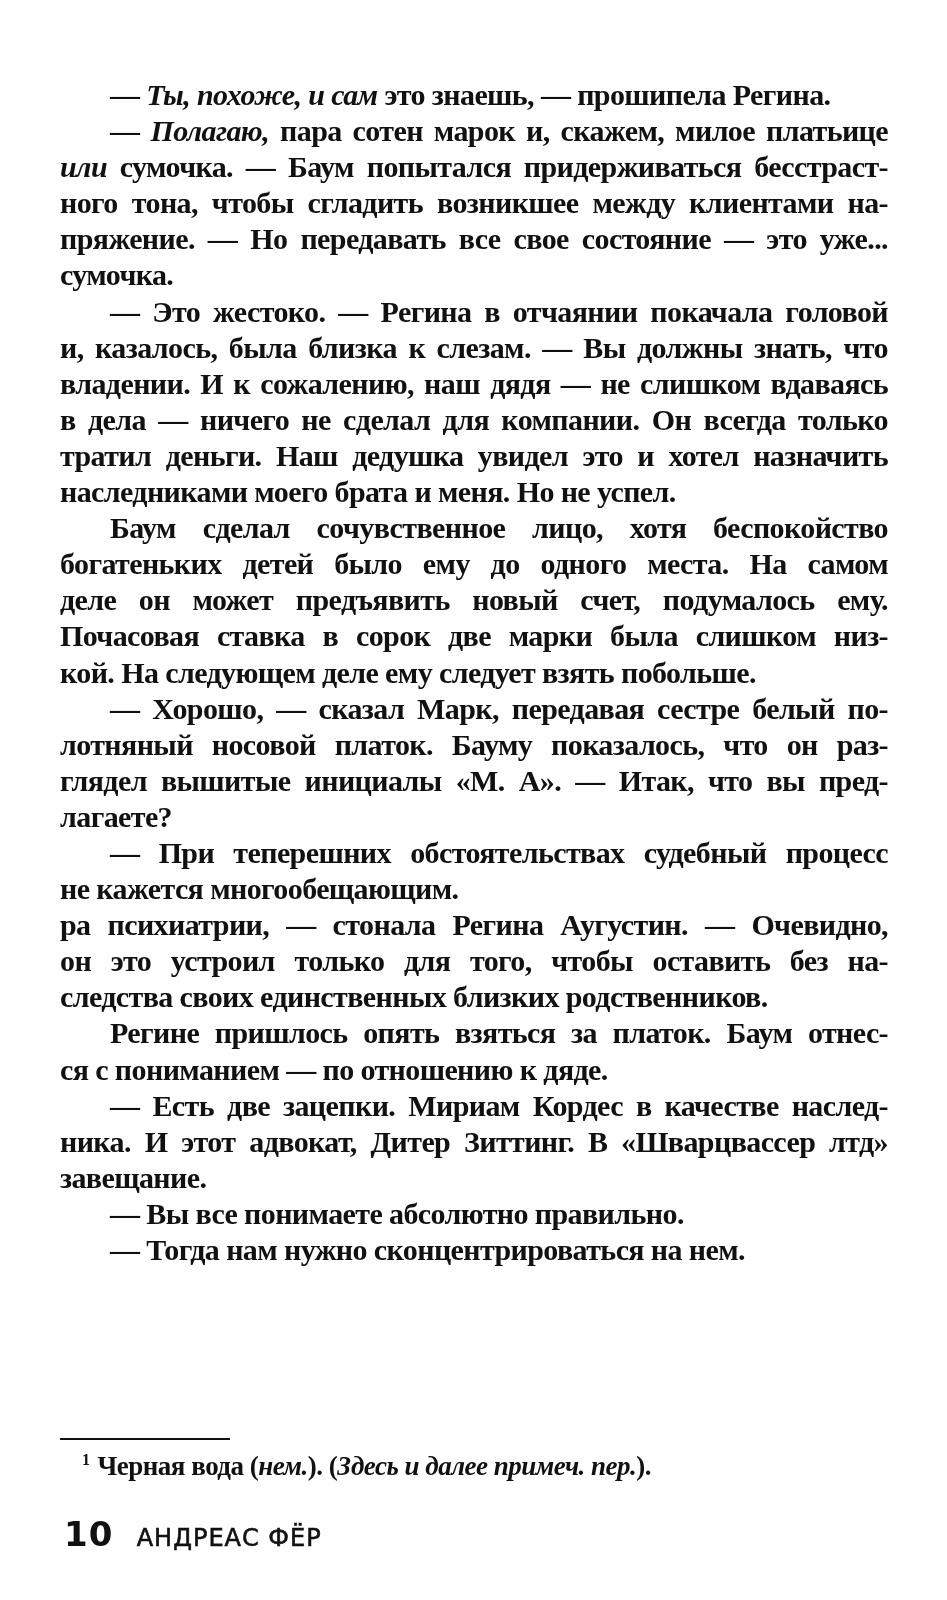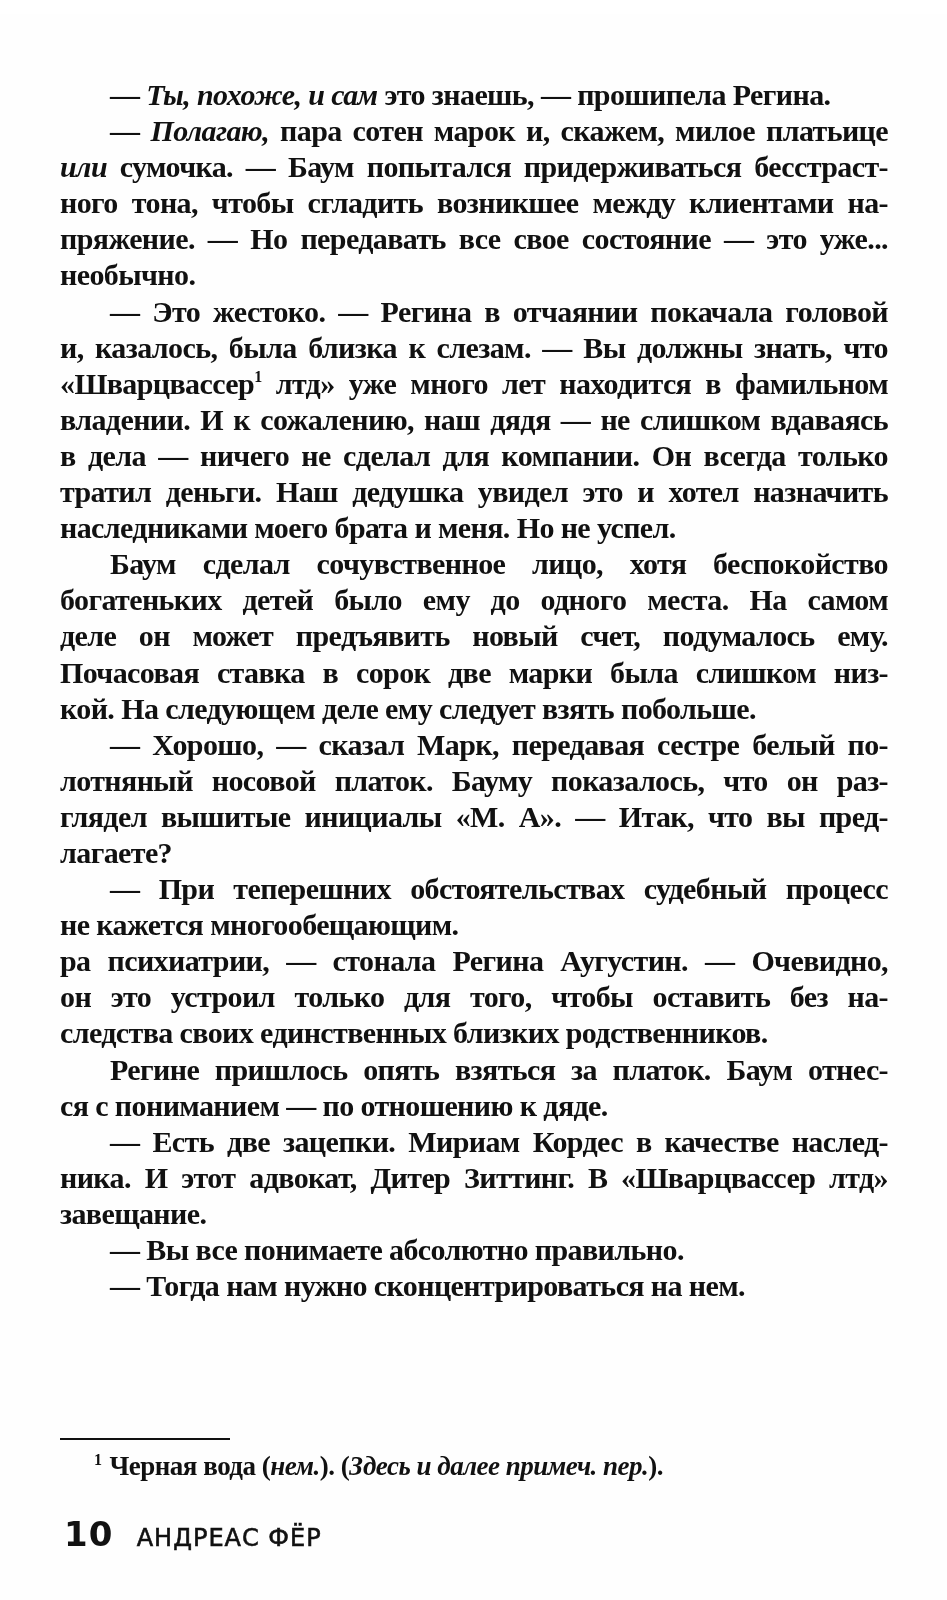--- a/index.html
+++ b/index.html
@@ -57,21 +57,21 @@
     .footnote-rule {
       position: absolute;
       left: 60px;
       top: 1424px;
       width: 170px;
       height: 2px;
       background: #111;
     }
     .footnote {
       position: absolute;
-      left: 94px;
+      left: 82px;
       top: 1437px;
       font-family: "Liberation Serif", "DejaVu Serif", serif;
       font-size: 27px;
       font-weight: bold;
       letter-spacing: -0.5px;
       white-space: nowrap;
     }
     .footnote .fn-num {
       font-size: 16px;
       vertical-align: 10px;
@@ -105,26 +105,25 @@
 <div class="page">
   <div class="text-block" id="text-block">
       <div>
         <span class="line indent last"><span>— </span><span class="it">Ты, похоже, и сам</span><span> это знаешь, — прошипела Регина.</span></span>
       </div>
       <div>
         <span class="line indent"><span>— </span><span class="it">Полагаю,</span><span> пара сотен марок и, скажем, милое платьице</span></span>
         <span class="line"><span class="it">или</span><span> сумочка. — Баум попытался придерживаться бесстраст-</span></span>
         <span class="line"><span>ного тона, чтобы сгладить возникшее между клиентами на-</span></span>
         <span class="line"><span>пряжение. — Но передавать все свое состояние — это уже...</span></span>
-        <span class="line last"><span>необычно.</span></span>
+        <span class="line last"><span>сумочка.</span></span>
       </div>
       <div>
         <span class="line indent"><span>— Это жестоко. — Регина в отчаянии покачала головой</span></span>
         <span class="line"><span>и, казалось, была близка к слезам. — Вы должны знать, что</span></span>
-        <span class="line"><span>«Шварцвассер</span><sup class="fn">1</sup><span> лтд» уже много лет находится в фамильном</span></span>
         <span class="line"><span>владении. И к сожалению, наш дядя — не слишком вдаваясь</span></span>
         <span class="line"><span>в дела — ничего не сделал для компании. Он всегда только</span></span>
         <span class="line"><span>тратил деньги. Наш дедушка увидел это и хотел назначить</span></span>
         <span class="line last"><span>наследниками моего брата и меня. Но не успел.</span></span>
       </div>
       <div>
         <span class="line indent"><span>Баум сделал сочувственное лицо, хотя беспокойство</span></span>
         <span class="line"><span>богатеньких детей было ему до одного места. На самом</span></span>
         <span class="line"><span>деле он может предъявить новый счет, подумалось ему.</span></span>
         <span class="line"><span>Почасовая ставка в сорок две марки была слишком низ-</span></span>

